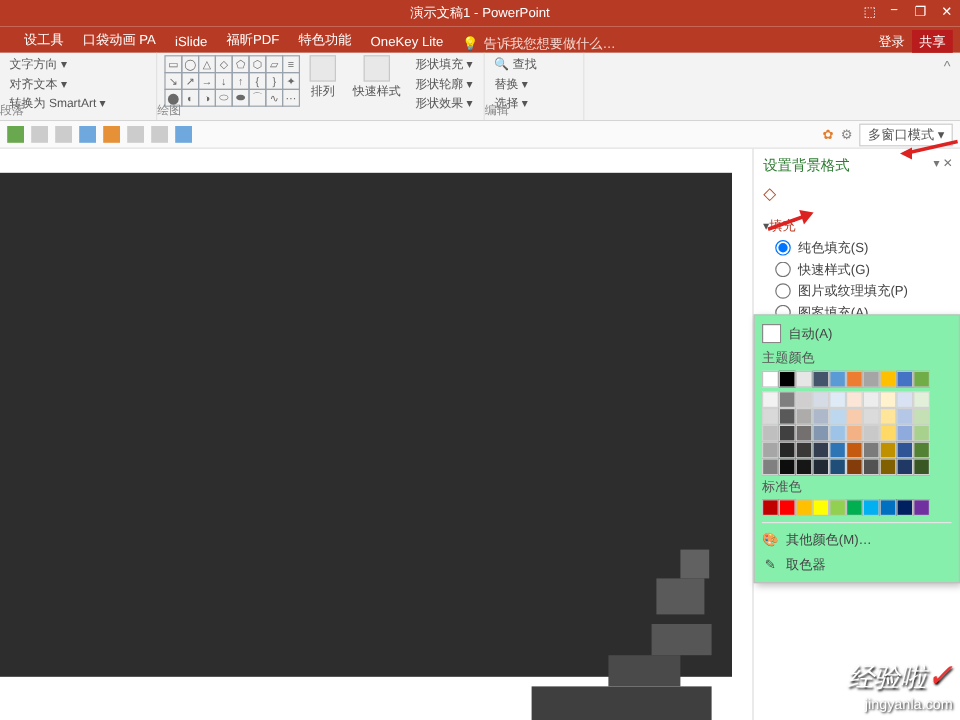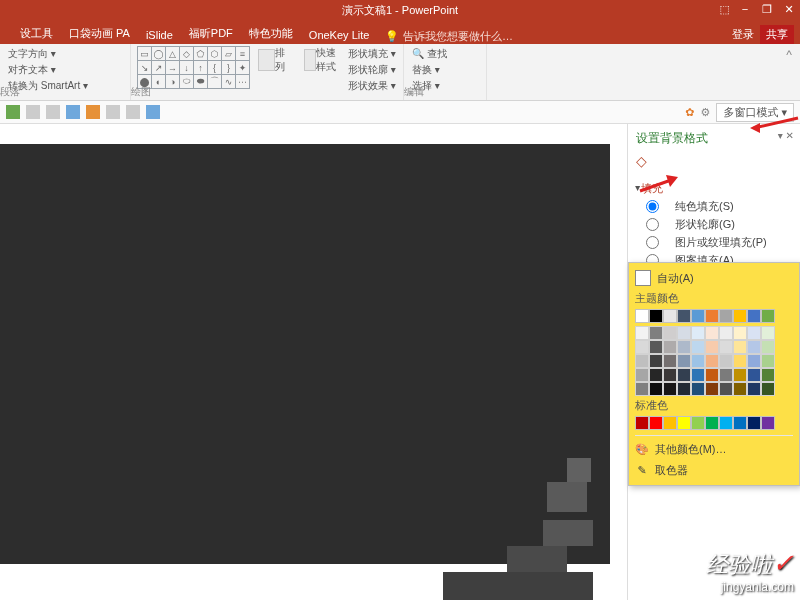--- a/index.html
+++ b/index.html
@@ -15,53 +15,53 @@
 .tabrow .tellme{margin-left:8px;display:flex;align-items:center;gap:4px;color:#f5d9d2;font-size:11px}
 .tabrow .right{margin-left:auto;display:flex;align-items:center;gap:2px;padding-right:6px}
 .tabrow .right span{padding:2px 4px}
 
 .ribbon{height:56px;background:#f3f3f3;border-bottom:1px solid #d4d4d4;display:flex}
 .ribgroup{border-right:1px solid #e2e2e2;padding:2px 6px 0 6px;display:flex;flex-direction:column;justify-content:flex-start;position:relative}
 .ribgroup .label{position:absolute;bottom:1px;left:0;right:0;text-align:left;font-size:10px;color:#888}
 .smallbtn{font-size:10px;color:#555;padding:1px 2px;white-space:nowrap}
 .shapes-gallery{display:grid;grid-template-columns:repeat(8,13px);grid-template-rows:repeat(3,13px);gap:1px}
 .shapes-gallery span{width:13px;height:13px;border:1px solid #9aa3ab;font-size:9px;display:flex;align-items:center;justify-content:center;color:#6a6a6a}
-.bigbtn{display:flex;flex-direction:row;align-items:center;font-size:10px;color:#555;padding:0 4px}
+.bigbtn{display:flex;flex-direction:column;align-items:center;font-size:10px;color:#555;padding:0 4px}
 .bigbtn .icon{width:20px;height:20px;background:#e8e8e8;border:1px solid #c8c8c8;margin-bottom:1px}
 
 .toolbar2{height:22px;background:#fafafa;border-bottom:1px solid #ddd;display:flex;align-items:center;padding:0 6px;gap:6px}
 .toolbar2 .tb{width:14px;height:14px;display:inline-block}
 .toolbar2 .right{margin-left:auto;display:flex;align-items:center;gap:6px;font-size:11px;color:#555}
 .toolbar2 .right .modebtn{border:1px solid #ccc;padding:1px 6px;background:#fff}
 
 .main{display:flex;height:calc(600px - 22px - 22px - 56px - 22px)}
 .canvaswrap{flex:1;background:#fff;position:relative;overflow:hidden}
 .slide{position:absolute;left:0;top:20px;width:610px;height:420px;background:#2d2d2d}
 .pb{position:absolute;background:#4e4e4e}
 
 .pane{width:158px;border-left:1px solid #ddd;background:#fff;padding:6px 6px 0 8px;position:relative}
 .pane-title{color:#2e7d32;font-size:12px;font-weight:500}
 .pane .close{position:absolute;right:6px;top:6px;font-size:10px;color:#777}
 .pane .bucket{margin-top:6px;font-size:14px;color:#b7472a}
 .pane .section{margin-top:12px}
 .pane .sectitle{color:#b63a24;font-size:11px}
 .pane .sectitle::before{content:"▸ ";font-size:10px;color:#555;display:inline-block;transform:rotate(90deg)}
-.pane .opt{display:flex;align-items:center;gap:16px;margin:3px 0 0 10px;font-size:11px;color:#444}
+.pane .opt{display:flex;align-items:center;gap:6px;margin:3px 0 0 10px;font-size:11px;color:#444}
 .pane .opt input{margin:0}
 .pane .row{display:flex;align-items:center;margin:6px 0 0 10px;gap:6px;font-size:11px}
 .pane .colorbtn{width:28px;height:18px;border:1px solid #e2a38a;background:#f8dcc8;position:relative}
 .pane .colorbtn::after{content:"▾";position:absolute;right:2px;top:1px;font-size:9px;color:#8a4a2a}
 .pane .slider{flex:1;height:4px;background:#ddd;position:relative}
 .pane .slider .thumb{position:absolute;left:0;top:-4px;width:4px;height:12px;background:#888}
 .pane .numbox{width:36px;height:16px;border:1px solid #ccc;display:flex;align-items:center;justify-content:center;font-size:10px}
 
 .arrow{position:absolute;pointer-events:none}
 .arrow svg{overflow:visible}
 
-.popup{position:absolute;right:0;top:262px;width:158px;background:#fde047;border:1px solid #bfbfbf;box-shadow:2px 2px 6px rgba(0,0,0,.25);padding:4px 6px;font-size:11px;z-index:10}
+.popup{position:absolute;right:0;top:262px;width:158px;background:#86efac;border:1px solid #bfbfbf;box-shadow:2px 2px 6px rgba(0,0,0,.25);padding:4px 6px;font-size:11px;z-index:10}
 .popup .hdr{font-size:11px;color:#555;margin:2px 0}
 .popup .autohdr{display:flex;align-items:center;gap:6px}
 .popup .swatchbig{width:14px;height:14px;border:1px solid #888;background:#fff}
 .popup .grid{display:grid;grid-template-columns:repeat(10,12px);gap:2px;margin:3px 0}
 .popup .grid span{width:12px;height:12px;border:1px solid #c2c2c2}
 .popup .gridtall{display:grid;grid-template-columns:repeat(10,12px);grid-template-rows:repeat(5,12px);gap:2px;margin:2px 0 4px 0}
 .popup .gridtall span{width:12px;height:12px;border:1px solid #d2d2d2}
 .popup .stdrow{display:grid;grid-template-columns:repeat(10,12px);gap:2px;margin:3px 0 5px 0}
 .popup .stdrow span{width:12px;height:12px;border:1px solid #c2c2c2}
 .popup .menuitem{display:flex;align-items:center;gap:6px;padding:3px 0;color:#444}
@@ -198,21 +198,21 @@
     <div class="bucket">◇</div>
 
     <div class="section">
       <div class="sectitle">填充</div>
       <label class="opt">
           <input type="radio" checked="" style="">
           <span>纯色填充(S)</span>
         </label>
       <label class="opt">
           <input type="radio" style="">
-          <span>形状轮廓(G)</span>
+          <span>快速样式(G)</span>
         </label>
       <label class="opt">
           <input type="radio" style="">
           <span>图片或纹理填充(P)</span>
         </label>
       <label class="opt">
           <input type="radio" style="">
           <span>图案填充(A)</span>
         </label>
       <label class="opt">

